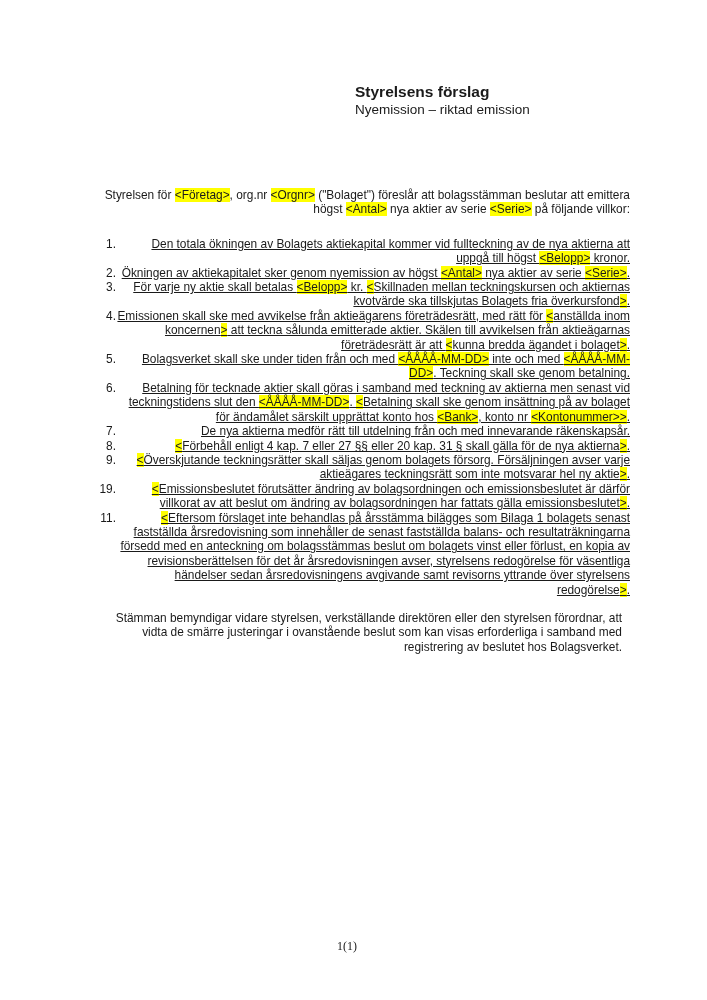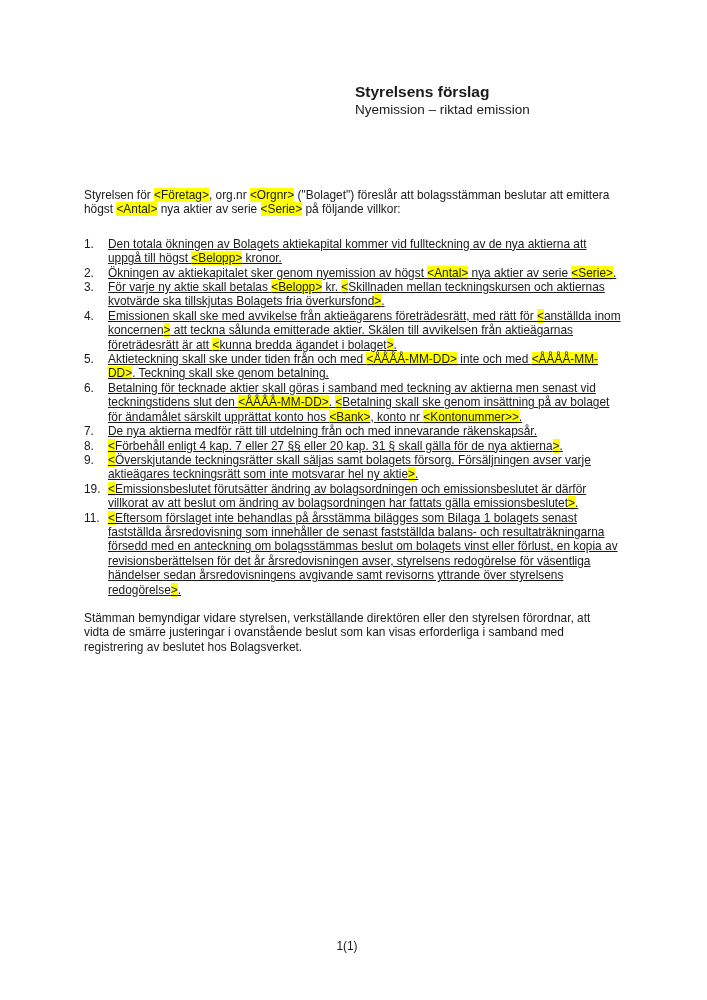--- a/index.html
+++ b/index.html
@@ -11,34 +11,35 @@
     background: #ffffff;
     font-family: "Liberation Sans", sans-serif;
     font-size: 11.9px;
     line-height: 14.4px;
     color: #1a1a1a;
     overflow: hidden;
   }
   .title-block { position: absolute; left: 355px; top: 83px; }
   .doc-title   { font-size: 15.5px; font-weight: 700; line-height: 18px; margin: 0; }
   .doc-subtitle{ font-size: 13.5px; font-weight: 400; line-height: 16px; margin: 1px 0 0 0; }
-  .body-block  { position: absolute; left: 84px; top: 188px; width: 538px; }
+  .body-block  { position: absolute; left: 92px; top: 188px; width: 538px; text-align: right; }
   .intro       { margin: 0 0 20px 0; }
   .numbered-list { margin: 0; }
   .li-row      { display: flex; }
   .li-num      { width: 24px; flex: 0 0 24px; }
   .li-text     { flex: 1 1 auto; text-decoration: underline; }
   .closing     { margin: 14px 8px 0 0; }
   .hl          { background: #ffff00; }
   .page-number {
     position: absolute;
     left: 86px;
     top: 939px;
     width: 522px;
     text-align: center;
+    font-family: Liberation Serif, serif;
   }
 </style>
 </head>
 <body>
 
 <div class="page">
 
   <div class="title-block">
     <h1 class="doc-title">Styrelsens förslag</h1>
     <div class="doc-subtitle">Nyemission – riktad emission</div>
@@ -58,37 +59,37 @@
         <div class="li-row">
           <span class="li-num">3.</span>
           <div class="li-text"><span>För varje ny aktie skall betalas </span><span class="hl">&lt;Belopp&gt;</span><span> kr. </span><span class="hl">&lt;</span><span>Skillnaden mellan teckningskursen och aktiernas kvotvärde ska tillskjutas Bolagets fria överkursfond</span><span class="hl">&gt;</span><span>.</span></div>
         </div>
         <div class="li-row">
           <span class="li-num">4.</span>
           <div class="li-text"><span>Emissionen skall ske med avvikelse från aktieägarens företrädesrätt, med rätt för </span><span class="hl">&lt;</span><span>anställda inom koncernen</span><span class="hl">&gt;</span><span> att teckna sålunda emitterade aktier. Skälen till avvikelsen från aktieägarnas företrädesrätt är att </span><span class="hl">&lt;</span><span>kunna bredda ägandet i bolaget</span><span class="hl">&gt;</span><span>.</span></div>
         </div>
         <div class="li-row">
           <span class="li-num">5.</span>
-          <div class="li-text"><span>Aktieteckning skall ske under tiden från och med </span><span class="hl">&lt;ÅÅÅÅ-MM-DD&gt;</span><span> inte och med </span><span class="hl">&lt;ÅÅÅÅ-MM-DD&gt;</span><span>. Teckning skall ske genom betalning.</span></div>
+          <div class="li-text"><span>Bolagsverket skall ske under tiden från och med </span><span class="hl">&lt;ÅÅÅÅ-MM-DD&gt;</span><span> inte och med </span><span class="hl">&lt;ÅÅÅÅ-MM-DD&gt;</span><span>. Teckning skall ske genom betalning.</span></div>
         </div>
         <div class="li-row">
           <span class="li-num">6.</span>
           <div class="li-text"><span>Betalning för tecknade aktier skall göras i samband med teckning av aktierna men senast vid teckningstidens slut den </span><span class="hl">&lt;ÅÅÅÅ-MM-DD&gt;</span><span>. </span><span class="hl">&lt;</span><span>Betalning skall ske genom insättning på av bolaget för ändamålet särskilt upprättat konto hos </span><span class="hl">&lt;Bank&gt;</span><span>, konto nr </span><span class="hl">&lt;Kontonummer&gt;&gt;</span><span>.</span></div>
         </div>
         <div class="li-row">
           <span class="li-num">7.</span>
           <div class="li-text"><span>De nya aktierna medför rätt till utdelning från och med innevarande räkenskapsår.</span></div>
         </div>
         <div class="li-row">
           <span class="li-num">8.</span>
           <div class="li-text"><span class="hl">&lt;</span><span>Förbehåll enligt 4 kap. 7 eller 27 §§ eller 20 kap. 31 § skall gälla för de nya aktierna</span><span class="hl">&gt;</span><span>.</span></div>
         </div>
         <div class="li-row">
           <span class="li-num">9.</span>
-          <div class="li-text"><span class="hl">&lt;</span><span>Överskjutande teckningsrätter skall säljas samt bolagets försorg. Försäljningen avser varje aktieägares teckningsrätt som inte motsvarar hel ny aktie</span><span class="hl">&gt;</span><span>.</span></div>
+          <div class="li-text"><span class="hl">&lt;</span><span>Överskjutande teckningsrätter skall säljas genom bolagets försorg. Försäljningen avser varje aktieägares teckningsrätt som inte motsvarar hel ny aktie</span><span class="hl">&gt;</span><span>.</span></div>
         </div>
         <div class="li-row">
           <span class="li-num">19.</span>
           <div class="li-text"><span class="hl">&lt;</span><span>Emissionsbeslutet förutsätter ändring av bolagsordningen och emissionsbeslutet är därför villkorat av att beslut om ändring av bolagsordningen har fattats gälla emissionsbeslutet</span><span class="hl">&gt;</span><span>.</span></div>
         </div>
         <div class="li-row">
           <span class="li-num">11.</span>
           <div class="li-text"><span class="hl">&lt;</span><span>Eftersom förslaget inte behandlas på årsstämma bilägges som Bilaga 1 bolagets senast fastställda årsredovisning som innehåller de senast fastställda balans- och resultaträkningarna försedd med en anteckning om bolagsstämmas beslut om bolagets vinst eller förlust, en kopia av revisionsberättelsen för det år årsredovisningen avser, styrelsens redogörelse för väsentliga händelser sedan årsredovisningens avgivande samt revisorns yttrande över styrelsens redogörelse</span><span class="hl">&gt;</span><span>.</span></div>
         </div>
       </div>

